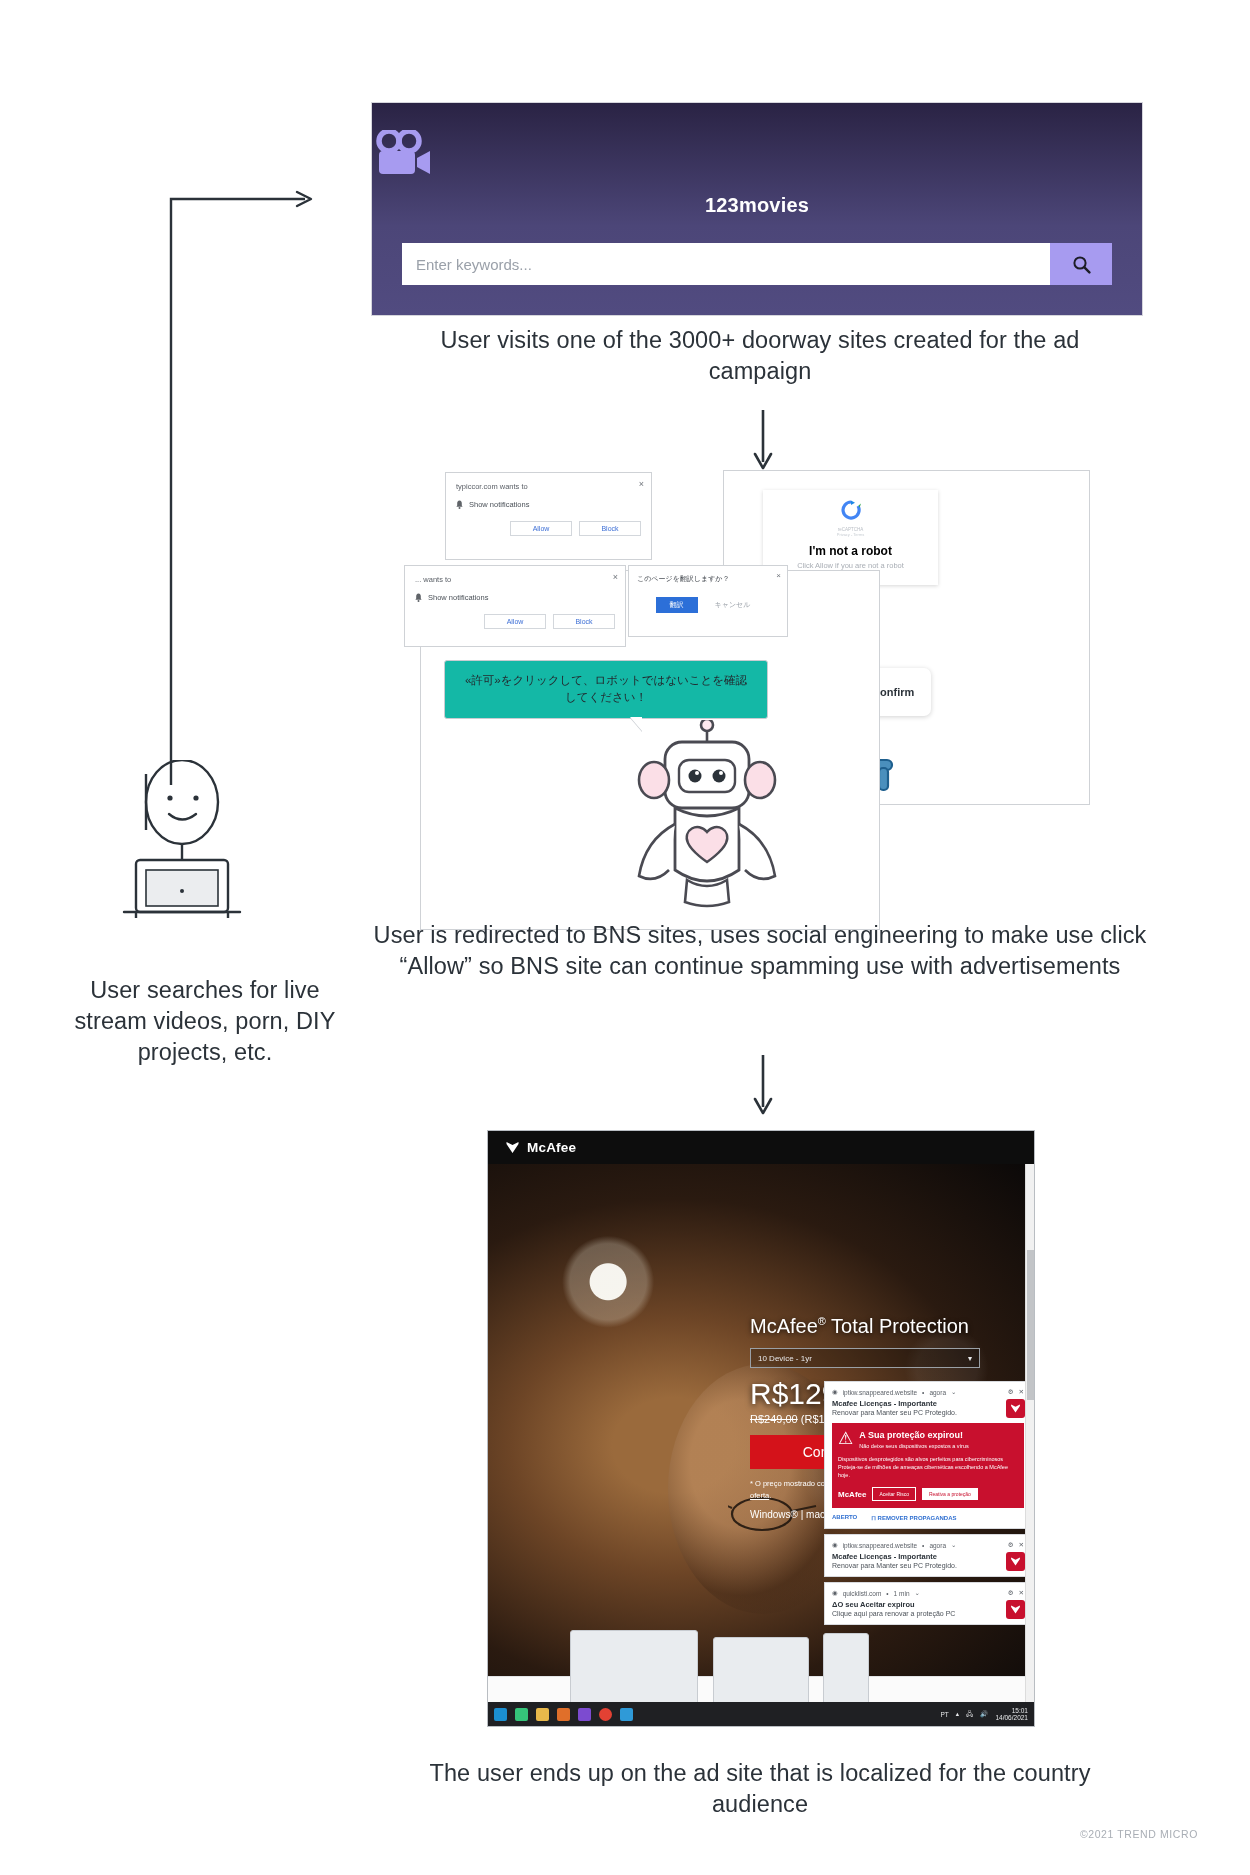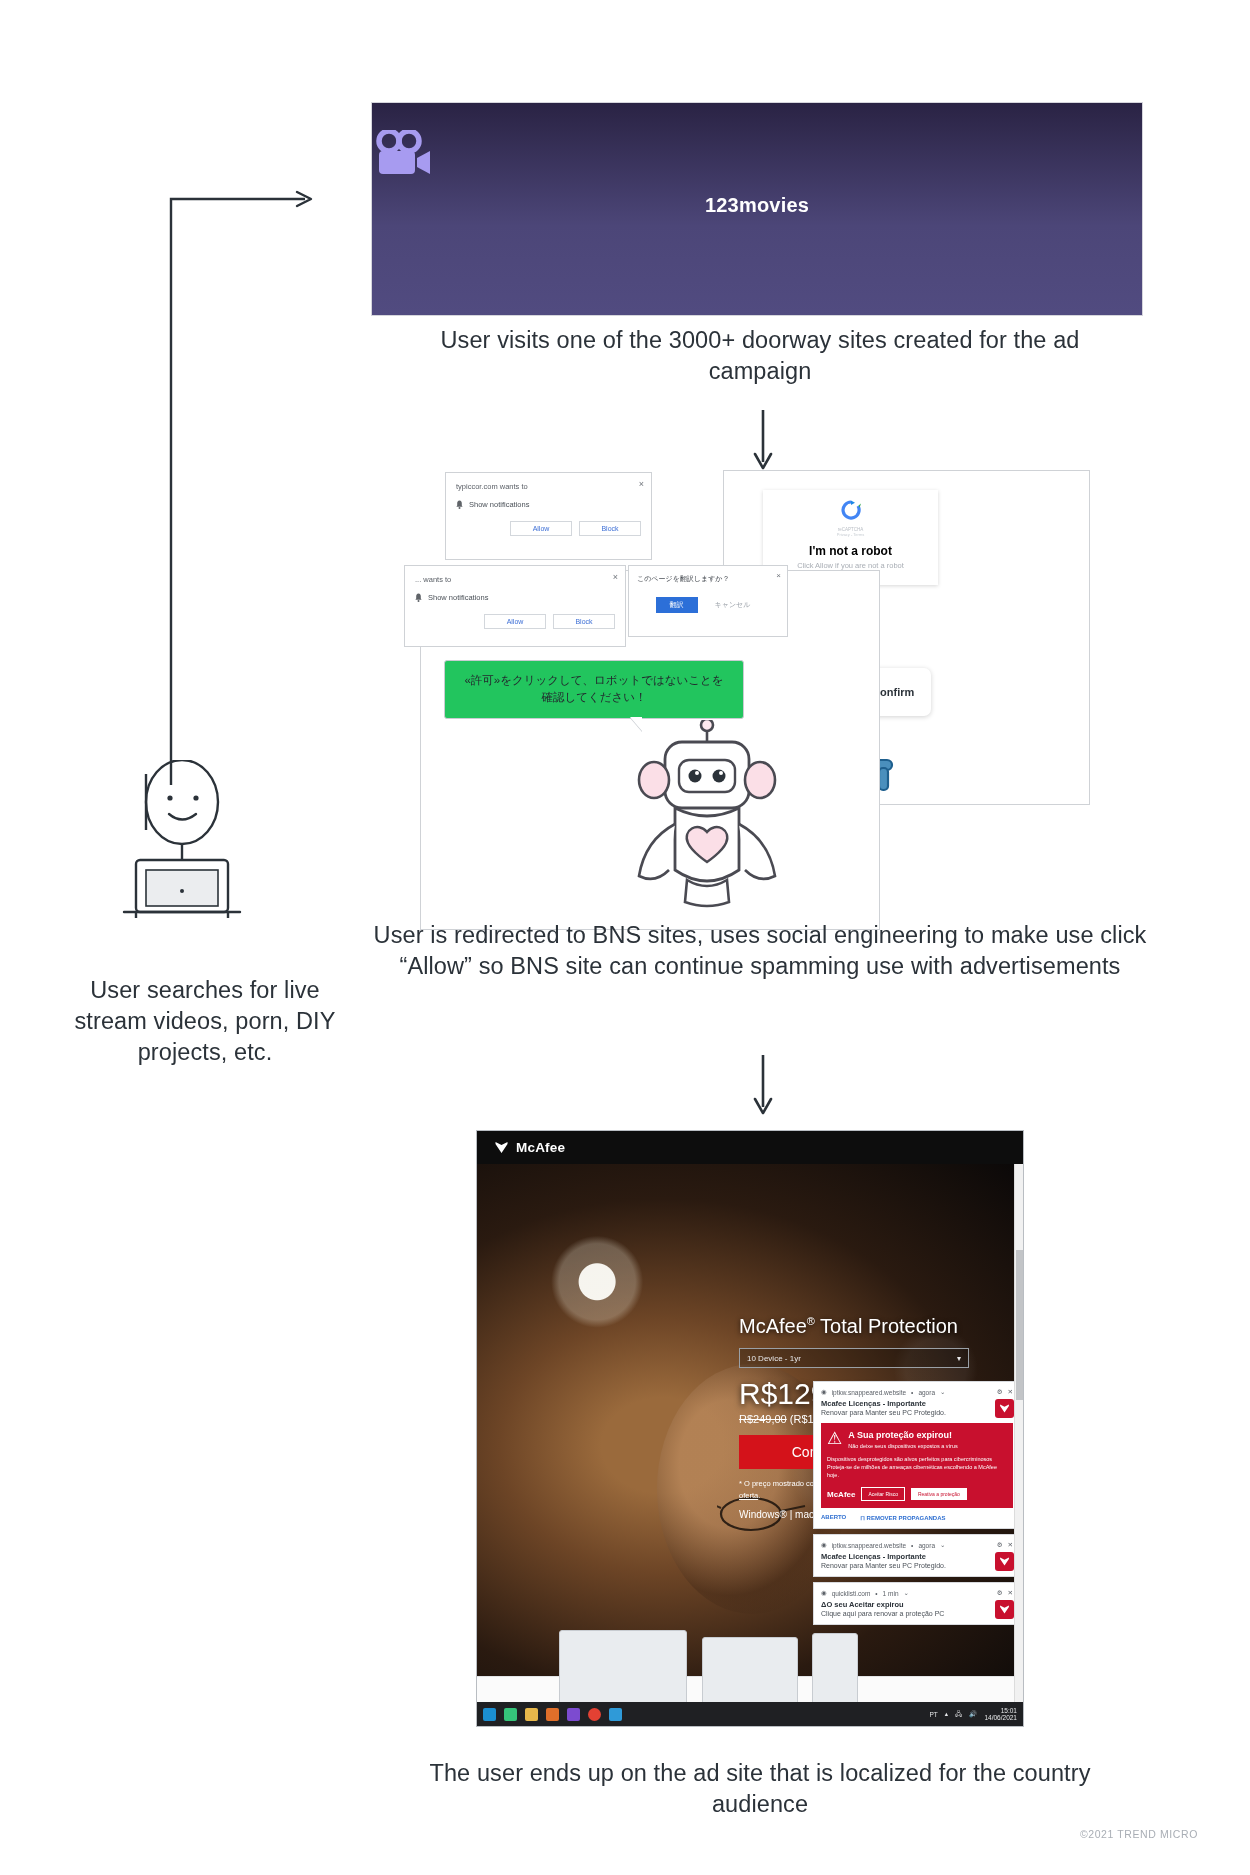--- a/index.html
+++ b/index.html
@@ -83,22 +83,22 @@
   .cp-bell { width:7px; height:9px; position:relative; }
 
   .jp-box { font-size:7px; color:#41464d; padding:8px 8px 6px; position:relative; height:100%; }
   .jp-box .jp-close { position:absolute; right:6px; top:5px; font-size:8px; color:#70757c; }
   .jp-btns { display:flex; gap:7px; justify-content:center; margin-top:13px; }
   .jp-btn-primary { background:#2c6fd8; color:#fff; font-size:7px; padding:3px 14px; }
   .jp-btn-plain { color:#9aa0a8; font-size:7px; padding:3px 10px; }
 
   
   #jp-bubble {
-    position:absolute; left:24px; top:190px; width:300px;
-    background:#22c55e; border:1px solid #c9ccd1; border-radius:3px;
+    position:absolute; left:24px; top:190px; width:324px;
+    background:#14b8a6; border:1px solid #c9ccd1; border-radius:3px;
     padding:11px 18px; text-align:center; font-size:11.5px; line-height:1.5;
     color:#23282e;
   }
   #jp-bubble:after {
     content:""; position:absolute; left:185px; bottom:-13px;
     border-left:12px solid transparent; border-right:0 solid transparent;
     border-top:14px solid #fff; filter:drop-shadow(0 1px 0 #c9ccd1);
   }
 
   
@@ -116,21 +116,21 @@
     background:#fff; border-radius:7px; box-shadow:0 1px 5px rgba(0,0,0,.18);
     display:flex; align-items:center; justify-content:center; text-align:center;
     font-size:11px; font-weight:700; color:#2b3239; line-height:1.35;
   }
   #bot-figure { position:absolute; left:372px; top:250px; width:118px; height:78px; }
 
   #caption-2 { left:355px; top:920px; width:810px; }
 
   
   #ad-shot {
-    position:absolute; left:476px; top:1130px; width:548px; height:597px;
+    position:absolute; left:487px; top:1130px; width:548px; height:597px;
     background:#fff; border:1px solid #b9bdc2; overflow:hidden;
   }
   #ad-topbar { height:33px; background:#0d0d0d; display:flex; align-items:center; padding-left:17px; gap:7px; }
   #ad-brand { color:#fff; font-size:13.5px; font-weight:700; letter-spacing:.2px; }
   #ad-hero {
     position:relative; height:512px;
     background:
       radial-gradient(circle at 22% 23%, rgba(255,255,250,.95) 0 18px, rgba(255,255,240,.25) 19px 38px, transparent 46px),
       radial-gradient(circle at 67% 60%, rgba(255,255,255,.07) 0 40px, transparent 52px),
       radial-gradient(circle at 84% 40%, rgba(255,255,255,.06) 0 30px, transparent 42px),
@@ -252,20 +252,29 @@
 </svg>
 
 <div id="site-card">
   <svg id="site-logo" viewBox="0 0 64 46">
     <circle cx="17" cy="11" r="10" fill="none" stroke="#a79bf0" stroke-width="5.5"></circle>
     <circle cx="37" cy="11" r="10" fill="none" stroke="#a79bf0" stroke-width="5.5"></circle>
     <rect x="7" y="21" width="36" height="23" rx="4" fill="#a79bf0"></rect>
     <path d="M45 28 L58 21 L58 44 L45 37 Z" fill="#a79bf0"></path>
   </svg>
   <div id="site-title">123movies</div>
+  <div id="search-row">
+    <input id="search-input" type="text" placeholder="Enter keywords..." style="">
+    <button id="search-button">
+      <svg width="19" height="19" viewBox="0 0 19 19">
+        <circle cx="8" cy="8" r="5.6" fill="none" stroke="#1d1d28" stroke-width="2"></circle>
+        <path d="M12.4 12.4 L17.4 17.4" stroke="#1d1d28" stroke-width="2.4" stroke-linecap="round"></path>
+      </svg>
+    </button>
+  </div>
 </div>
 
 <div class="caption" id="caption-1">
   <b>User</b><span> visits one of the 3000+ doorway sites created for the ad campaign</span>
 </div>
 
 <svg class="v-arrow" style="left:750px; top:410px;" viewBox="0 0 26 62">
   <path d="M13 0 L13 52" stroke="#2b3239" stroke-width="2.6"></path>
   <path d="M5 44 L13 58 L21 44" stroke="#2b3239" stroke-width="2.6" fill="none" stroke-linecap="round" stroke-linejoin="round"></path>
 </svg>

